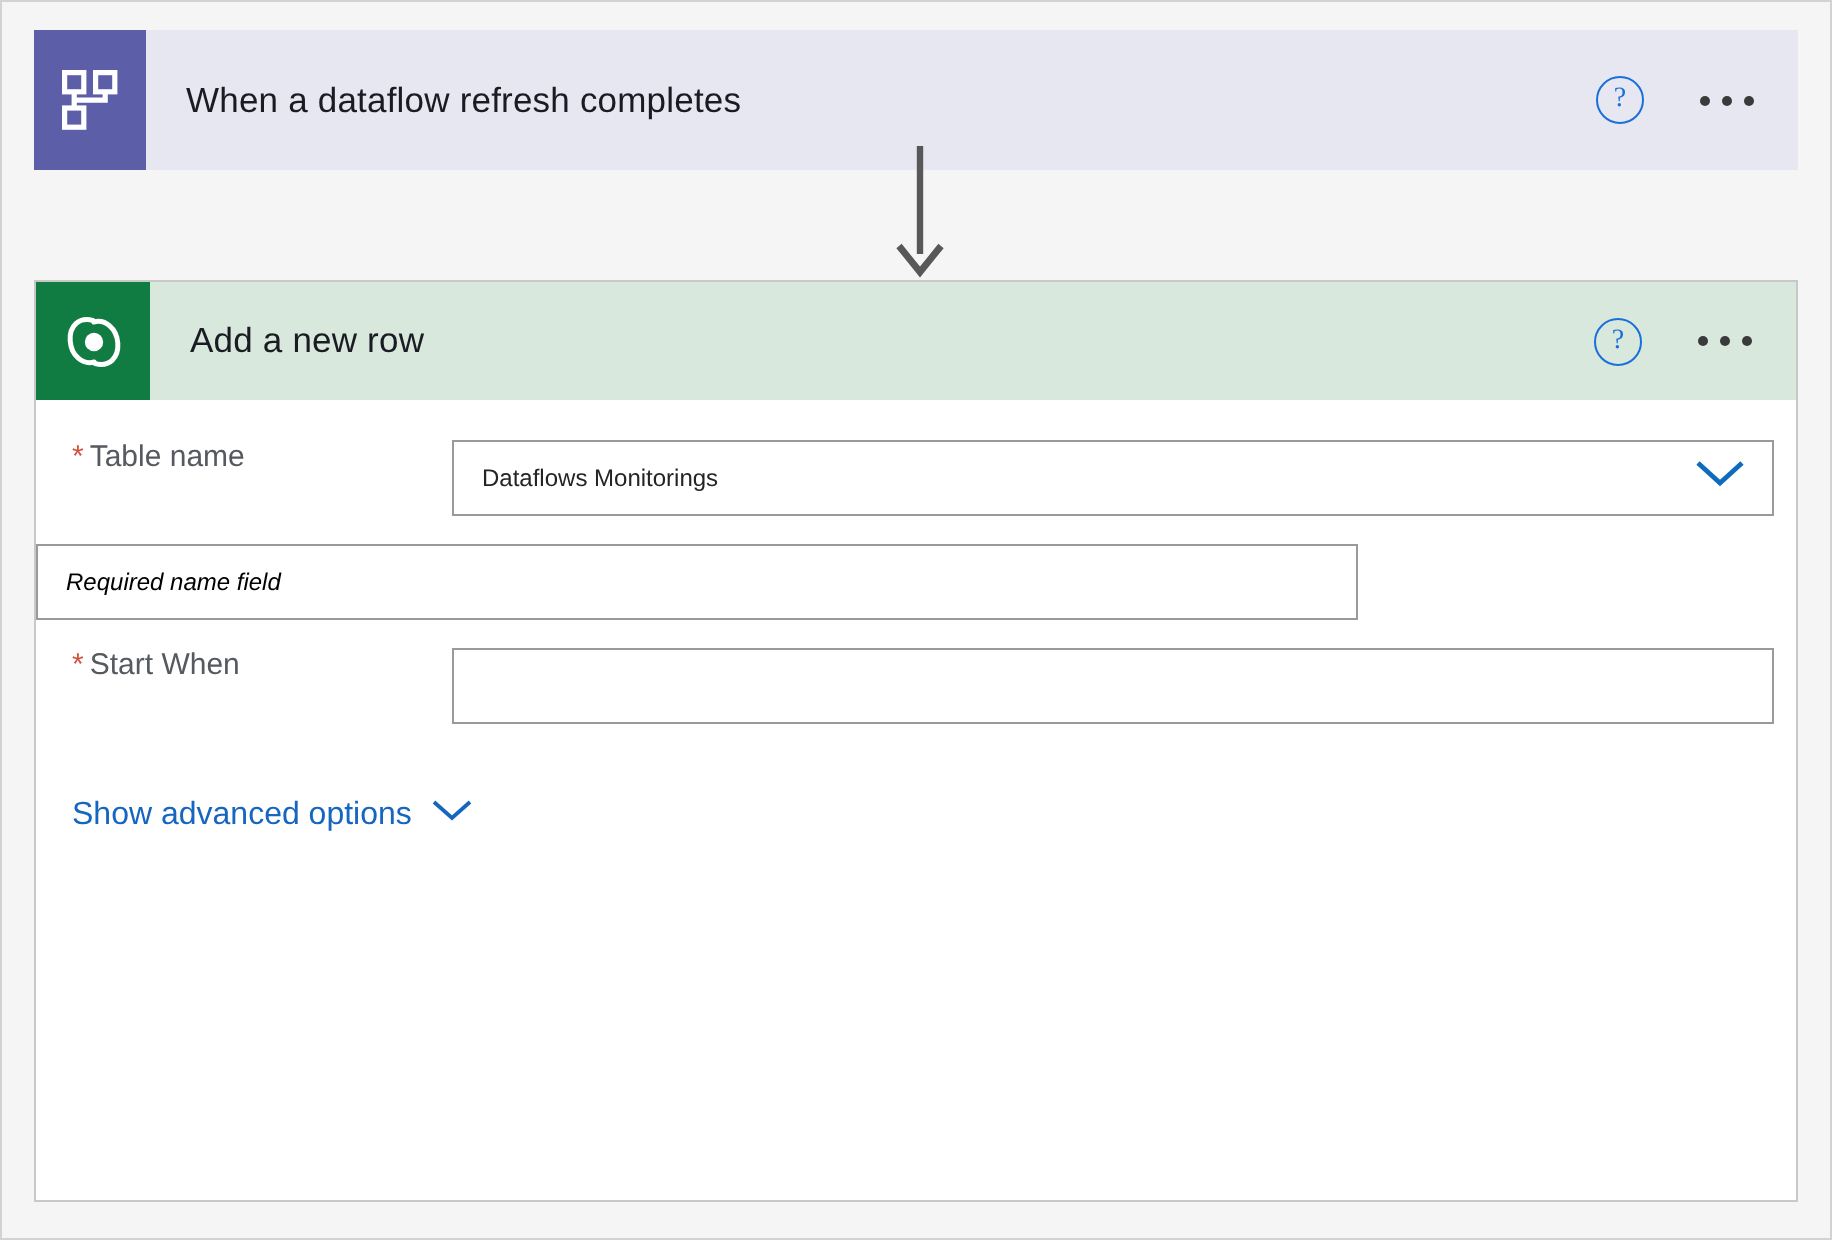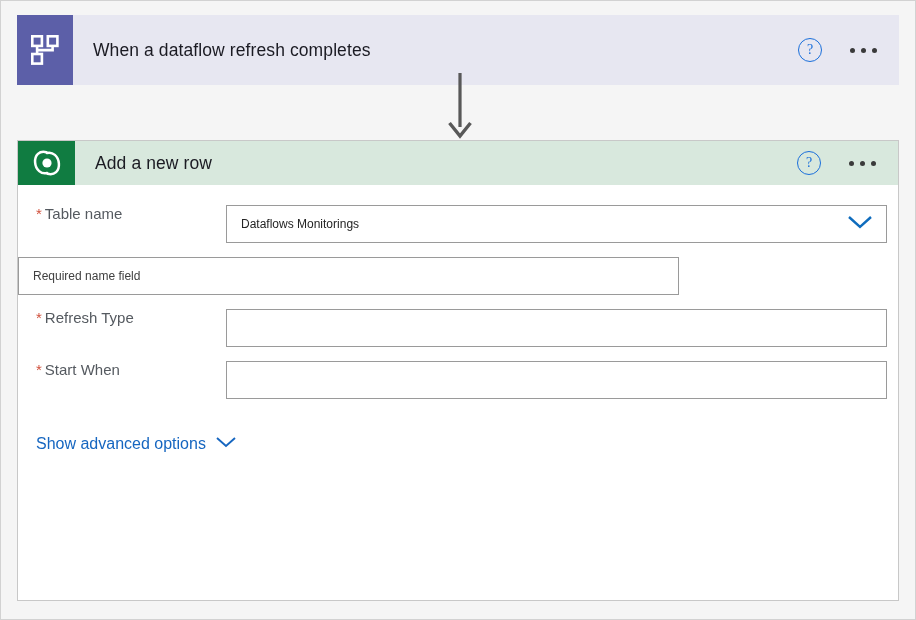--- a/index.html
+++ b/index.html
@@ -56,21 +56,21 @@
     gap: 26px;
   }
 
   
   #trigger-card { left: 16px; top: 14px; width: 882px; height: 58px; border: none; }
   #trigger-card .card-header { background: #e7e7f1; height: 70px; }
   #trigger-card .header-icon { background: #5c5fa8; }
 
   
   #action-card { left: 16px; top: 139px; width: 882px; height: 461px; }
-  #action-card .card-header { background: #d8e8dd; height: 44px; }
+  #action-card .card-header { background: #d8e8dd; height: 59px; }
   #action-card .header-icon { background: #107c41; width: 57px; min-width: 57px; }
   #action-card .header-title { font-size: 17.5px; }
 
   
   .help-icon {
     width: 22px; height: 22px;
     border: 1.6px solid #1a6fdb;
     border-radius: 50%;
     color: #1a6fdb;
     font-size: 14px;
@@ -135,21 +135,21 @@
     font-family: "Liberation Sans", sans-serif;
     font-size: 12px;
     color: #242424;
     padding: 0 40px 0 14px;
     outline: none;
     border-radius: 0;
     display: flex;
     align-items: center;
     cursor: text;
   }
-  .field.placeholder { color: #404040; }
+  .field.placeholder { color: #000000; font-style: italic; }
   .field.combo { cursor: pointer; }
   .combo-chevron {
     position: absolute;
     right: 14px;
     top: 50%;
     transform: translateY(-50%);
     pointer-events: none;
   }
 
   .advanced-row {
@@ -243,28 +243,20 @@
       </div>
 
       <div class="form-row">
         <div class="field-wrap">
           <div class="field placeholder">Required name field</div>
         </div>
       </div>
 
 
 
-      <div class="form-row">
-        <div class="form-label">
-          <span class="req-star">*</span><span>Refresh Type</span>
-        </div>
-        <div class="field-wrap">
-          <div class="field"></div>
-        </div>
-      </div>
 
       <div class="form-row">
         <div class="form-label">
           <span class="req-star">*</span><span>Start When</span>
         </div>
         <div class="field-wrap">
           <div class="field"></div>
         </div>
       </div>
 

